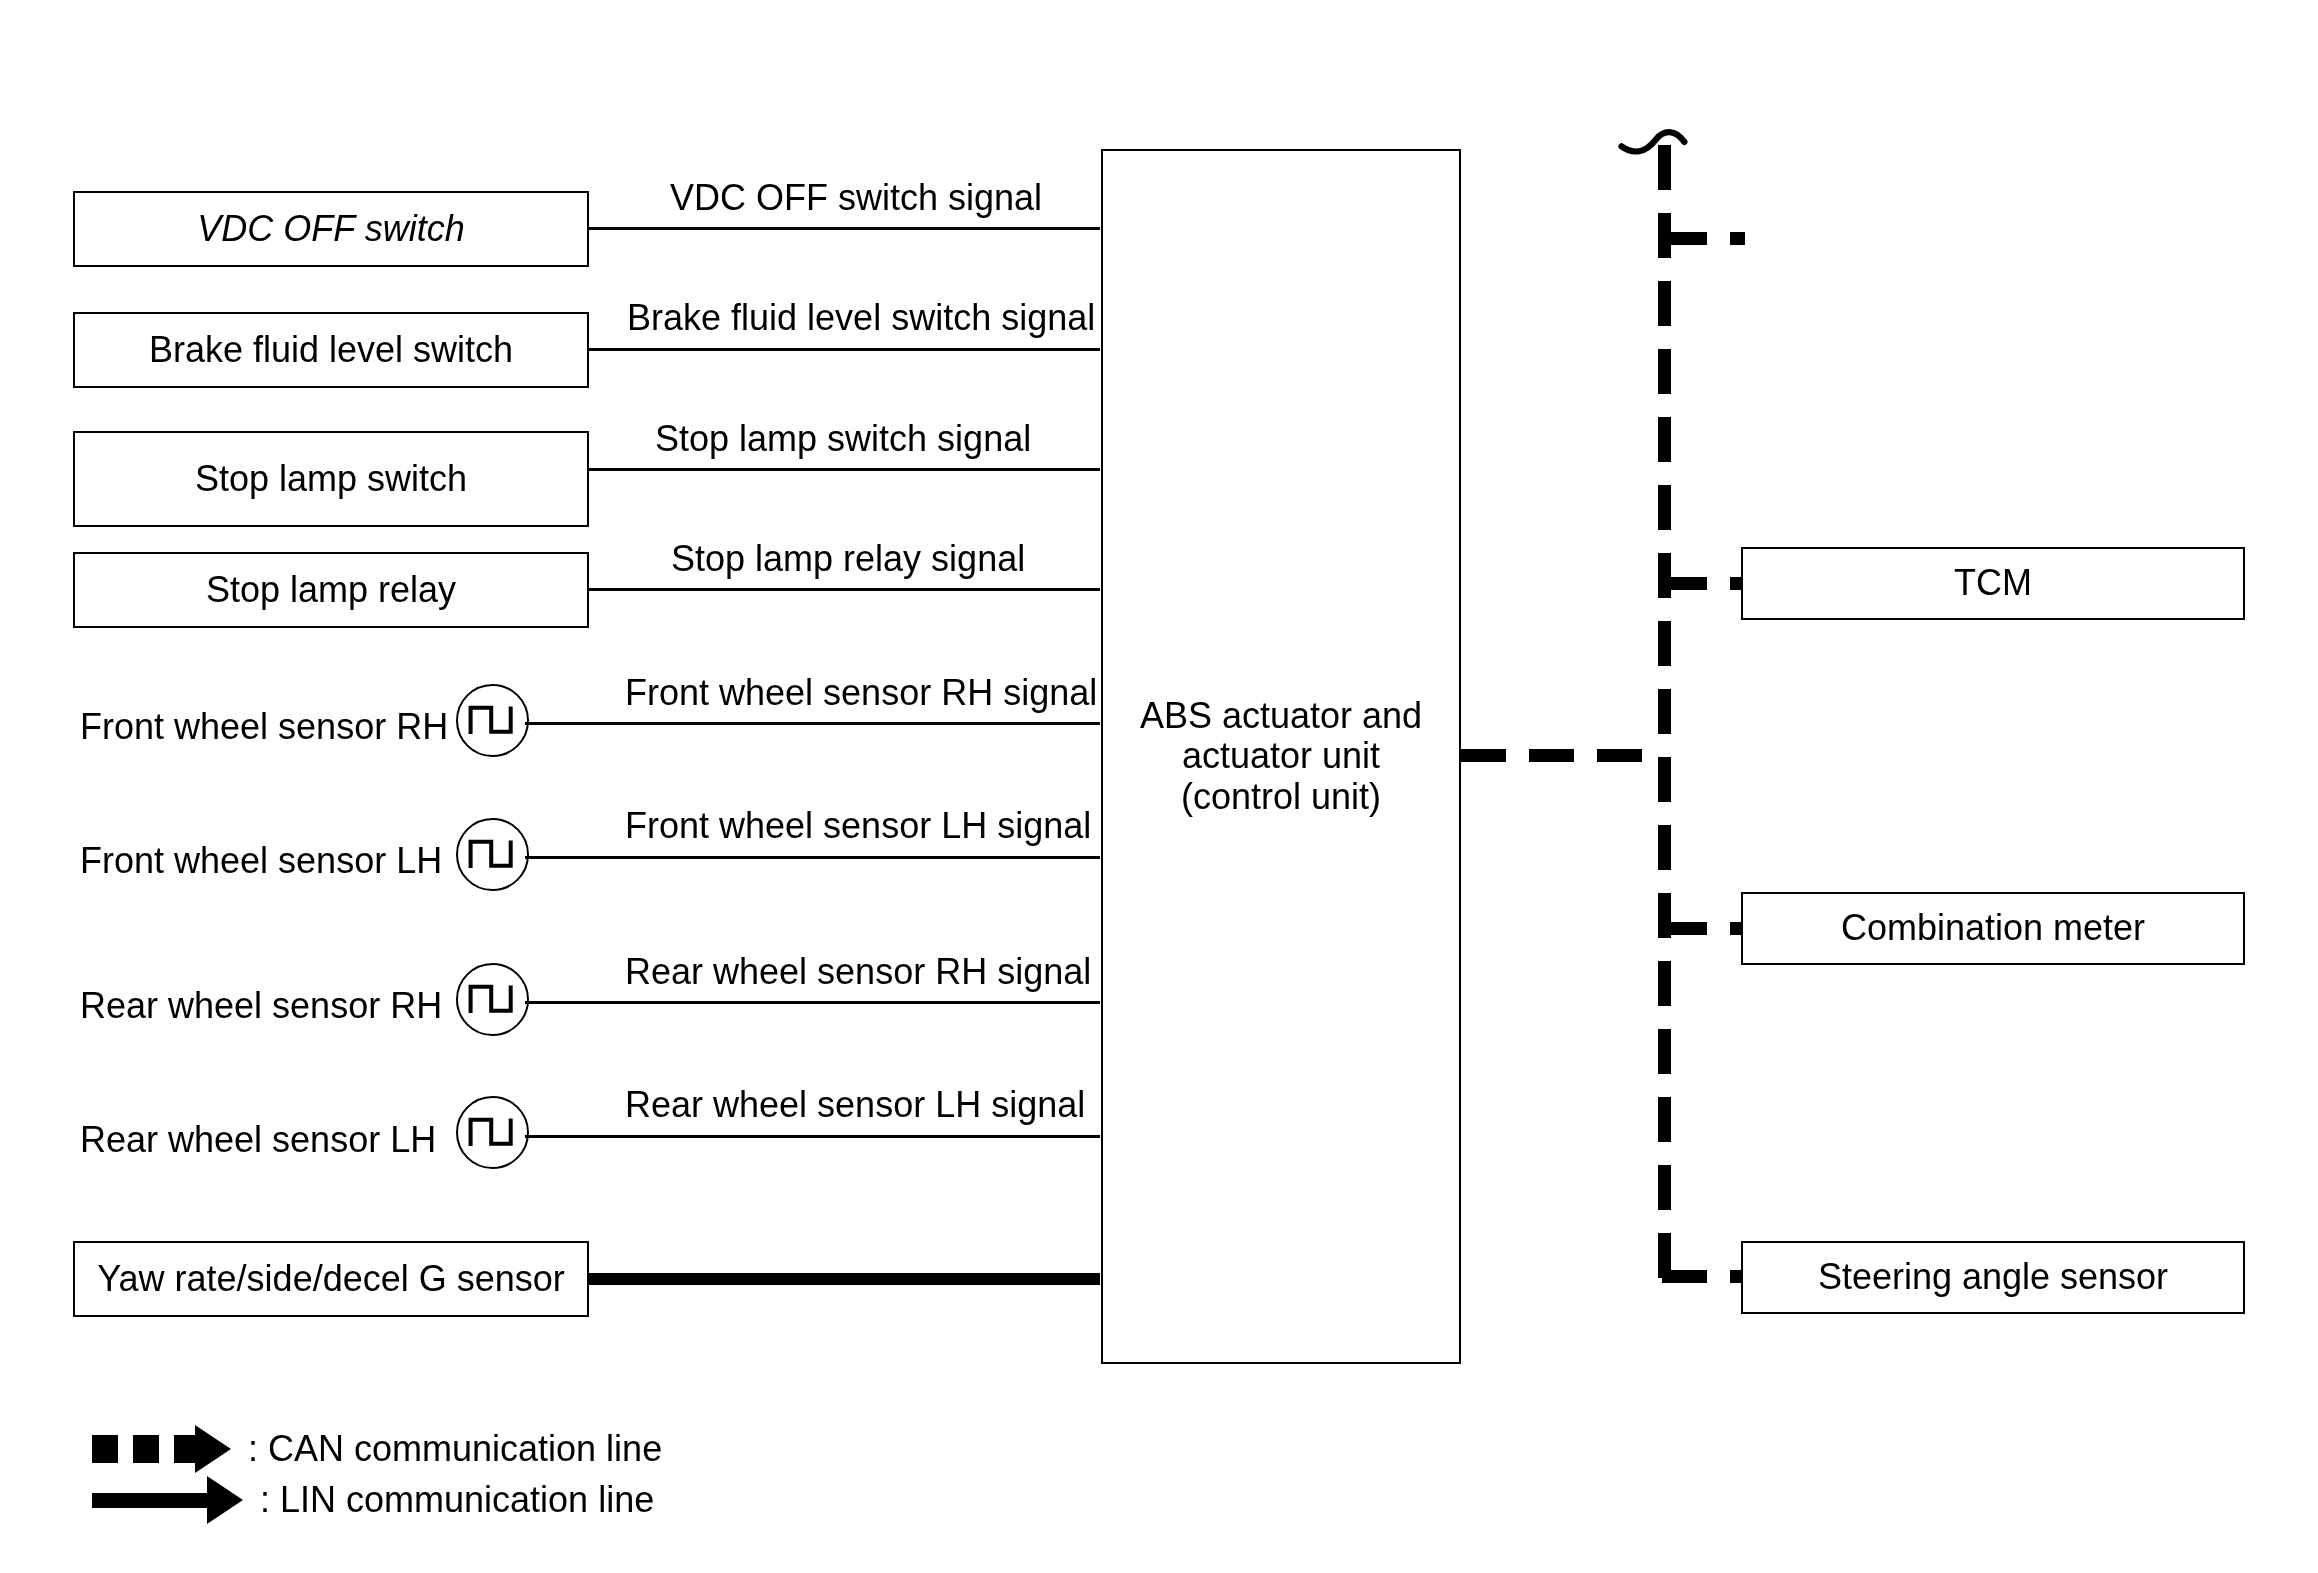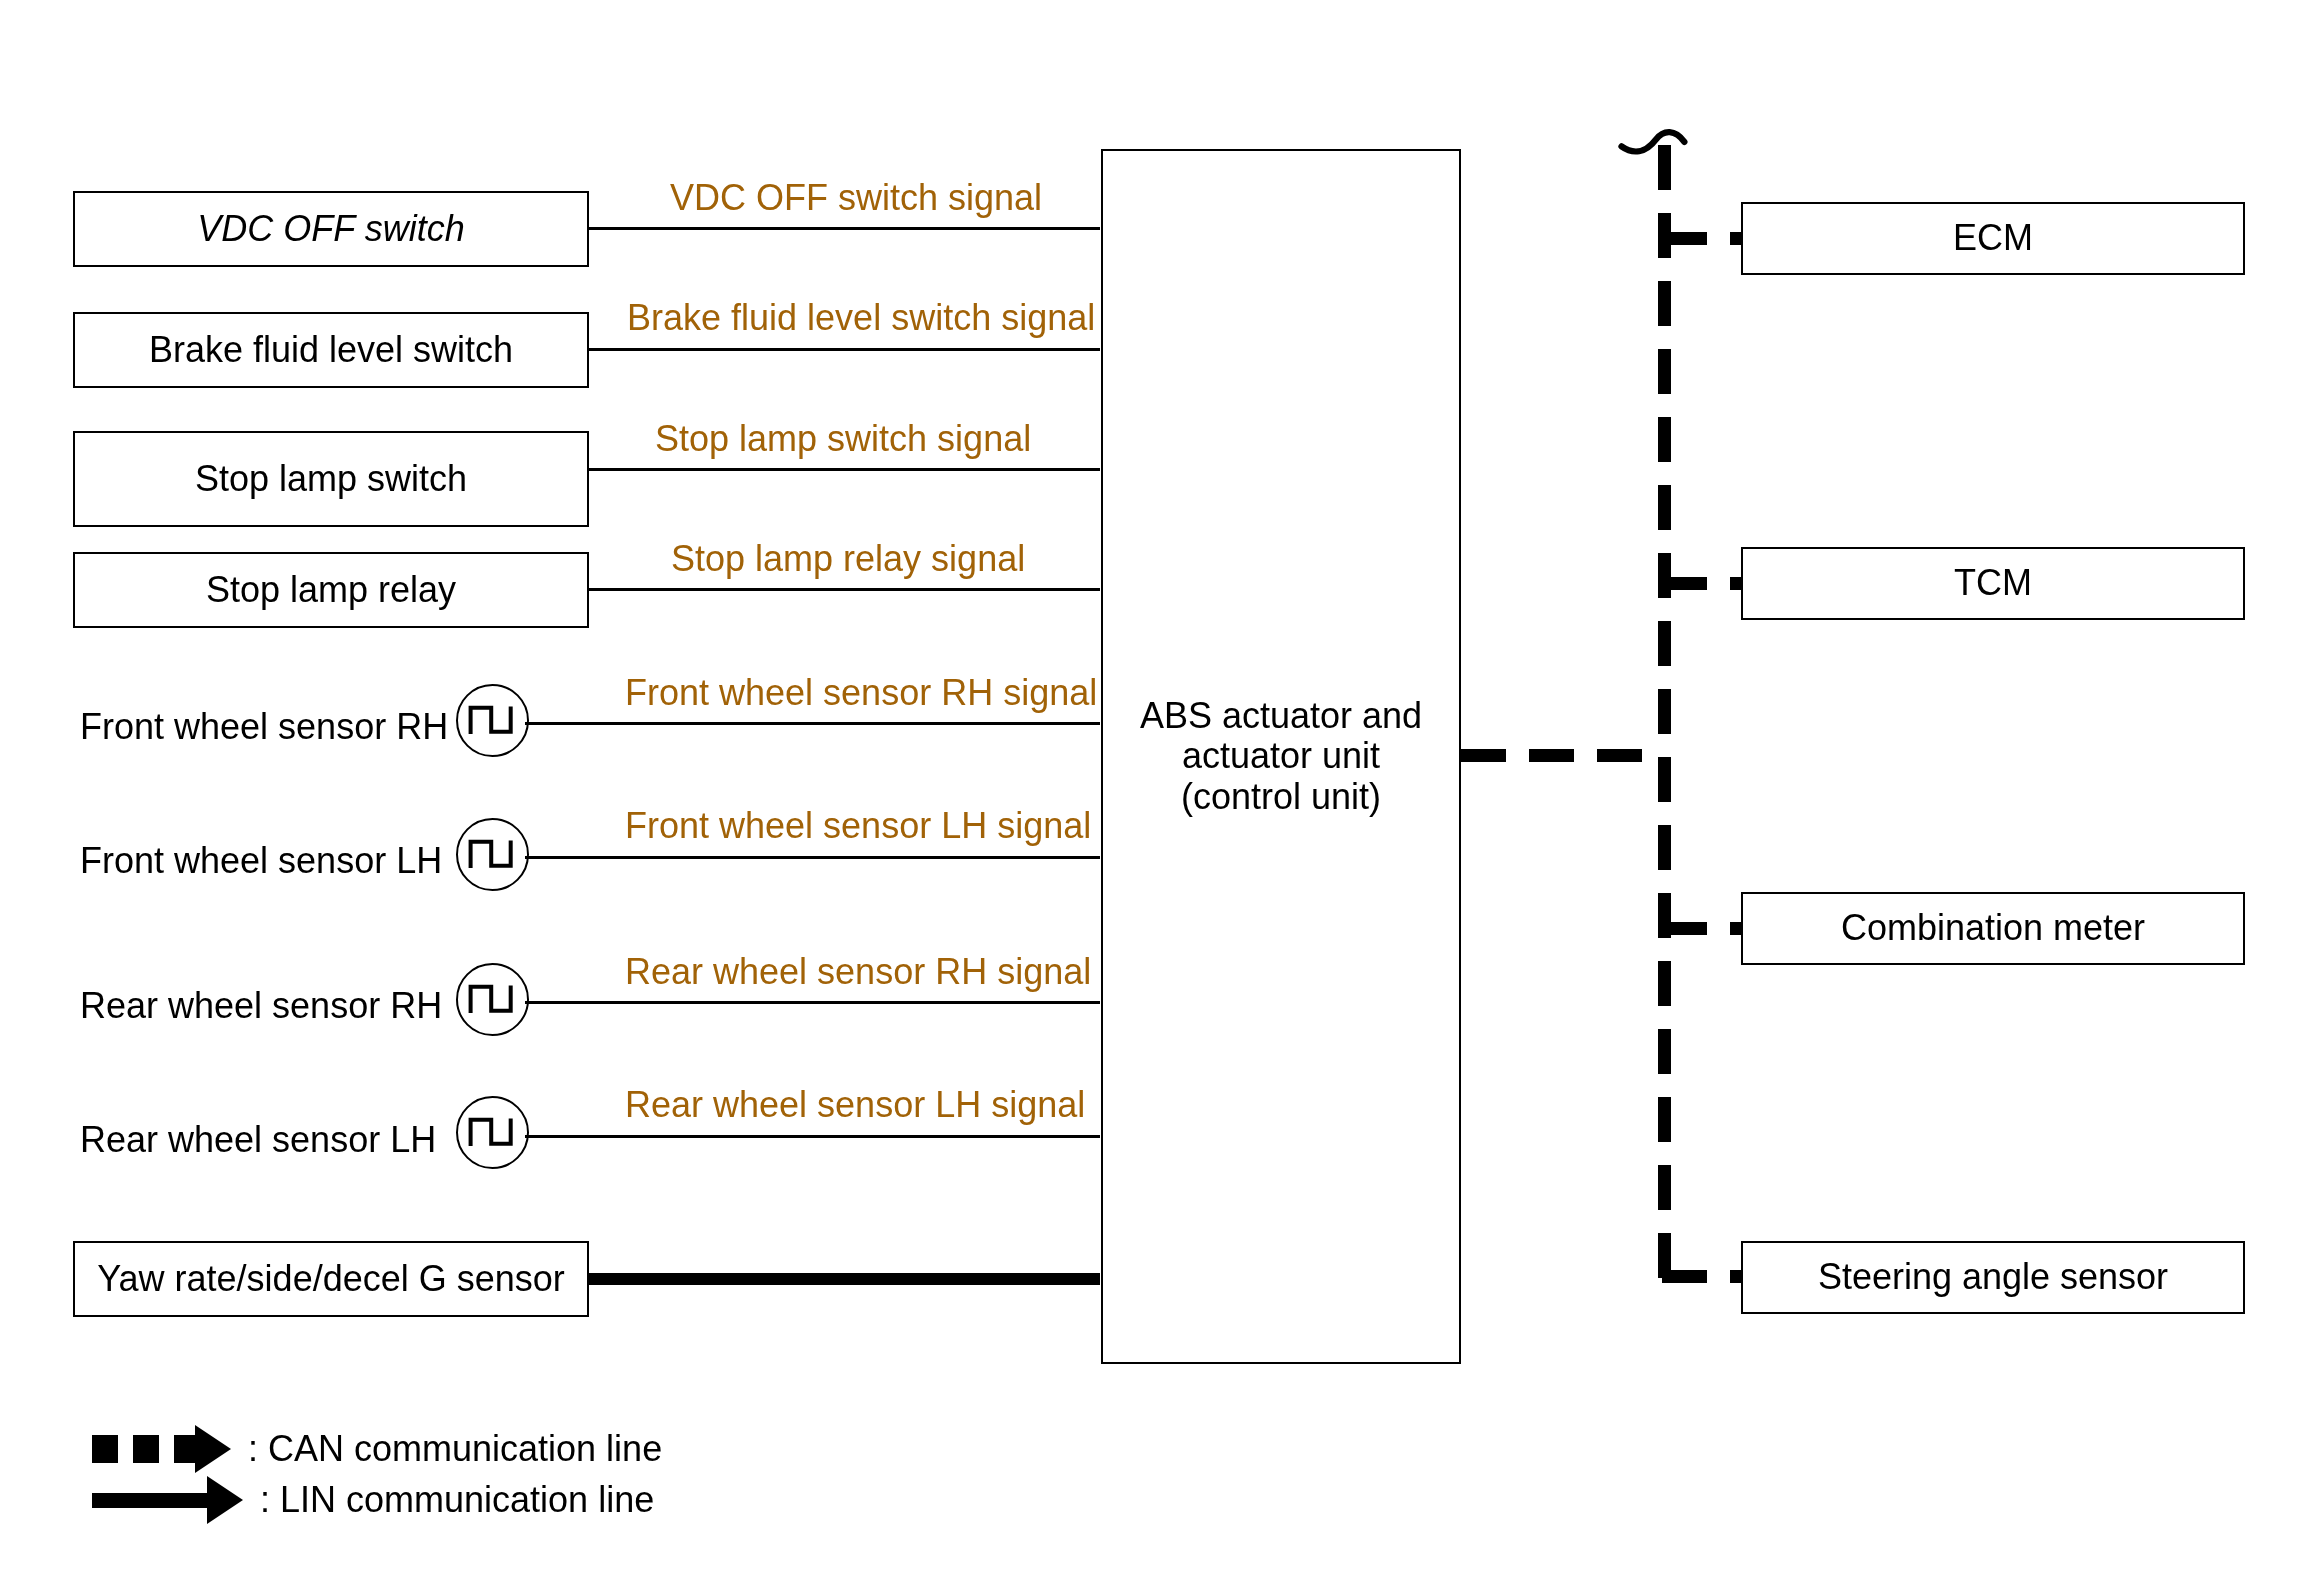--- a/index.html
+++ b/index.html
@@ -7,21 +7,21 @@
   #root{position:relative;width:2319px;height:1573px;background:#fff;overflow:hidden;}
 
   .box{position:absolute;box-sizing:border-box;border:2.9px solid #000;background:#fff;
        display:flex;align-items:center;justify-content:center;text-align:center;
        font-size:36px;line-height:1.12;color:#000;}
   .box.multi{flex-direction:column;}
 
   .plainlabel{position:absolute;font-size:36px;line-height:1;color:#000;white-space:nowrap;}
 
   .sigline{position:absolute;background:#000;height:3.4px;}
-  .siglabel{position:absolute;font-size:36px;line-height:1;color:#a16207;white-space:nowrap;}
+  .siglabel{position:absolute;font-size:36px;line-height:1;color:#000000;white-space:nowrap;}
 
   .linline{position:absolute;background:#000;height:11.5px;}
 
   .sensor-circle{position:absolute;border:2.9px solid #000;border-radius:50%;background:#fff;}
 
   
   .canbus-v{position:absolute;background:
       repeating-linear-gradient(to bottom,#000 0px,#000 45px,#fff 45px,#fff 68px);}
   .canbus-h{position:absolute;background:
       repeating-linear-gradient(to right,#000 0px,#000 45px,#fff 45px,#fff 68px);}
@@ -120,23 +120,20 @@
   </div>
 
   <div class="canbus-h" style="left:1662px;top:232px;width:83px;height:13px;"></div>
 
   <div class="canbus-h" style="left:1662px;top:577px;width:83px;height:13px;"></div>
 
   <div class="canbus-h" style="left:1662px;top:922px;width:83px;height:13px;"></div>
 
   <div class="canbus-h" style="left:1662px;top:1270px;width:83px;height:13px;"></div>
 
-  <div class="box" style="left:1741px;top:202px;width:504px;height:73px;">
-    <span>ECM</span>
-  </div>
   <div class="box" style="left:1741px;top:892px;width:504px;height:73px;">
     <span>Combination meter</span>
   </div>
   <div class="box" style="left:1741px;top:547px;width:504px;height:73px;">
     <span>TCM</span>
   </div>
   <div class="box" style="left:1741px;top:1241px;width:504px;height:73px;">
     <span>Steering angle sensor</span>
   </div>
 

